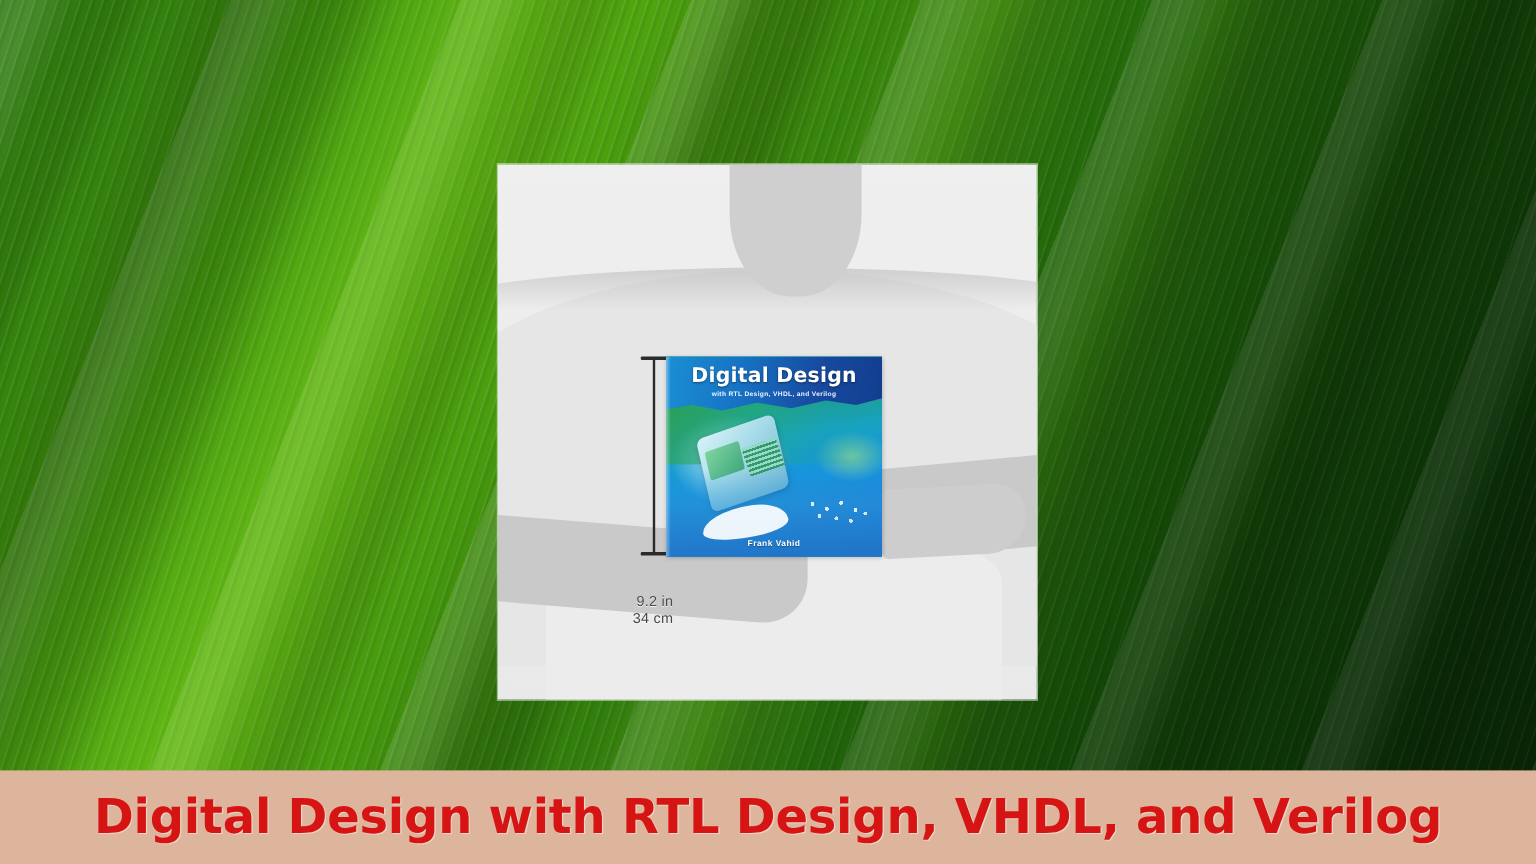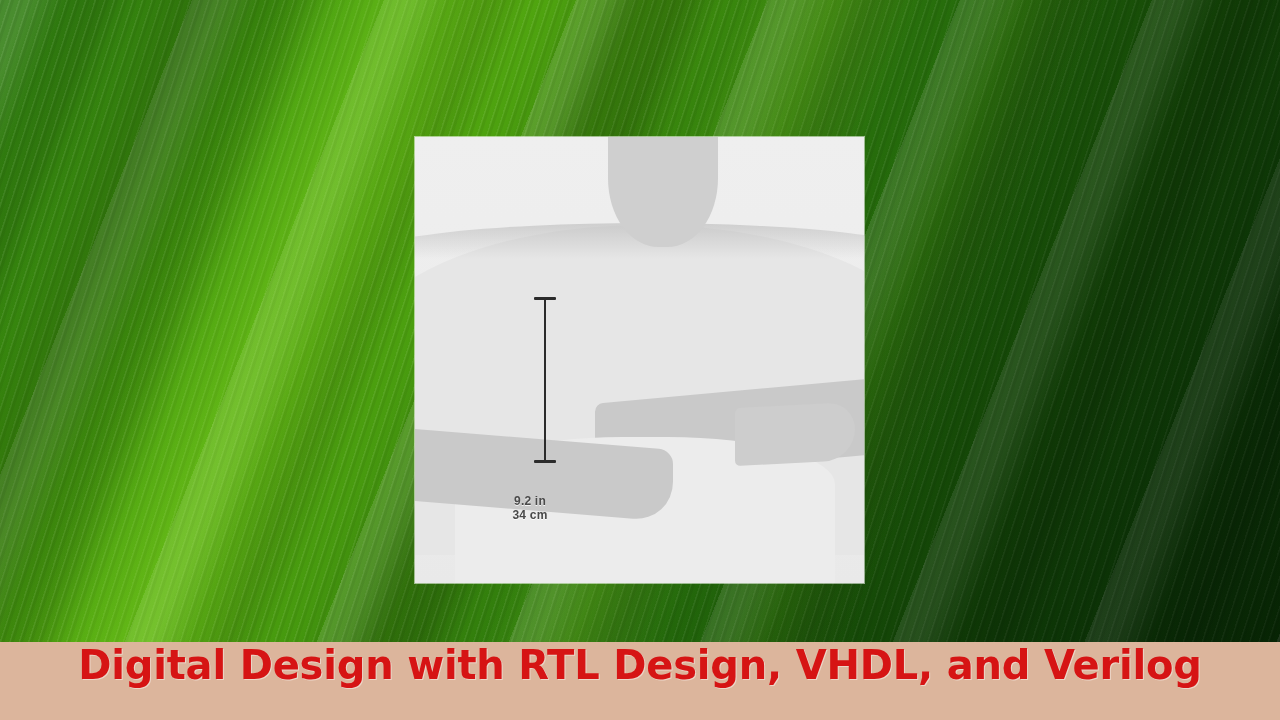--- a/index.html
+++ b/index.html
@@ -128,22 +128,22 @@
     position:absolute; left:10px; top:4px; width:2px; height:162px; background:#2b2b2b;
   }
   #caliper .cap-top, #caliper .cap-bottom {
     position:absolute; left:0; width:22px; height:3px; background:#2b2b2b; border-radius:1px;
   }
   #caliper .cap-top { top:2px; }
   #caliper .cap-bottom { bottom:2px; }
 
   #dimension-label {
     position:absolute; left:84px; top:357px;
-    width:62px; text-align:center;
-    font-size:12px; line-height:14px; font-weight:700;
+    width:62px; text-align:right;
+    font-size:12px; line-height:14px; font-weight:400;
     color:#4a4a4a; letter-spacing:0.2px;
     text-shadow:0 1px 0 rgba(255,255,255,0.8);
   }
   #dimension-label span { display:block; }
 
   
   #book-cover {
     position:absolute;
     left:140px; top:160px;
     width:180px; height:167px;
@@ -245,21 +245,21 @@
   
   #cover-spine {
     position:absolute; left:0; top:0; width:4px; height:100%;
     background:linear-gradient(90deg, rgba(255,255,255,0.42), rgba(255,255,255,0));
   }
 
   
   #title-banner {
     position:absolute; left:0; top:642px; width:1280px; height:78px;
     background:#dcb59c;
-    display:flex; align-items:flex-start; justify-content:center;
+    display:flex; align-items:center; justify-content:center;
   }
   #banner-title {
     font-size:40px; font-weight:700; color:#d61414;
     font-family:"DejaVu Sans", sans-serif;
     letter-spacing:-0.2px; white-space:nowrap;
     text-shadow:1px 1px 0 rgba(255,255,255,0.45);
   }
 </style>
 </head>
 <body>
@@ -282,20 +282,35 @@
       <div class="cap-top"></div>
       <div class="stem"></div>
       <div class="cap-bottom"></div>
     </div>
 
     <div id="dimension-label">
       <span>9.2 in</span>
       <span>34 cm</span>
     </div>
 
+    <div id="book-cover">
+      <div id="cover-art"></div>
+      <div id="cover-green-band"></div>
+      <div id="cover-device"></div>
+      <div id="cover-device-screen"></div>
+      <div id="cover-chip"></div>
+      <div id="cover-water"></div>
+      <div id="cover-wave"></div>
+      <div id="cover-dots"></div>
+      <div id="cover-header"></div>
+      <div id="cover-title">Digital Design</div>
+      <div id="cover-subtitle">with RTL Design, VHDL, and Verilog</div>
+      <div id="cover-author">Frank Vahid</div>
+      <div id="cover-spine"></div>
+    </div>
 
   </div>
 
   <div id="title-banner">
     <div id="banner-title">Digital Design with RTL Design, VHDL, and Verilog</div>
   </div>
 
 </div>
 
 </body></html>

